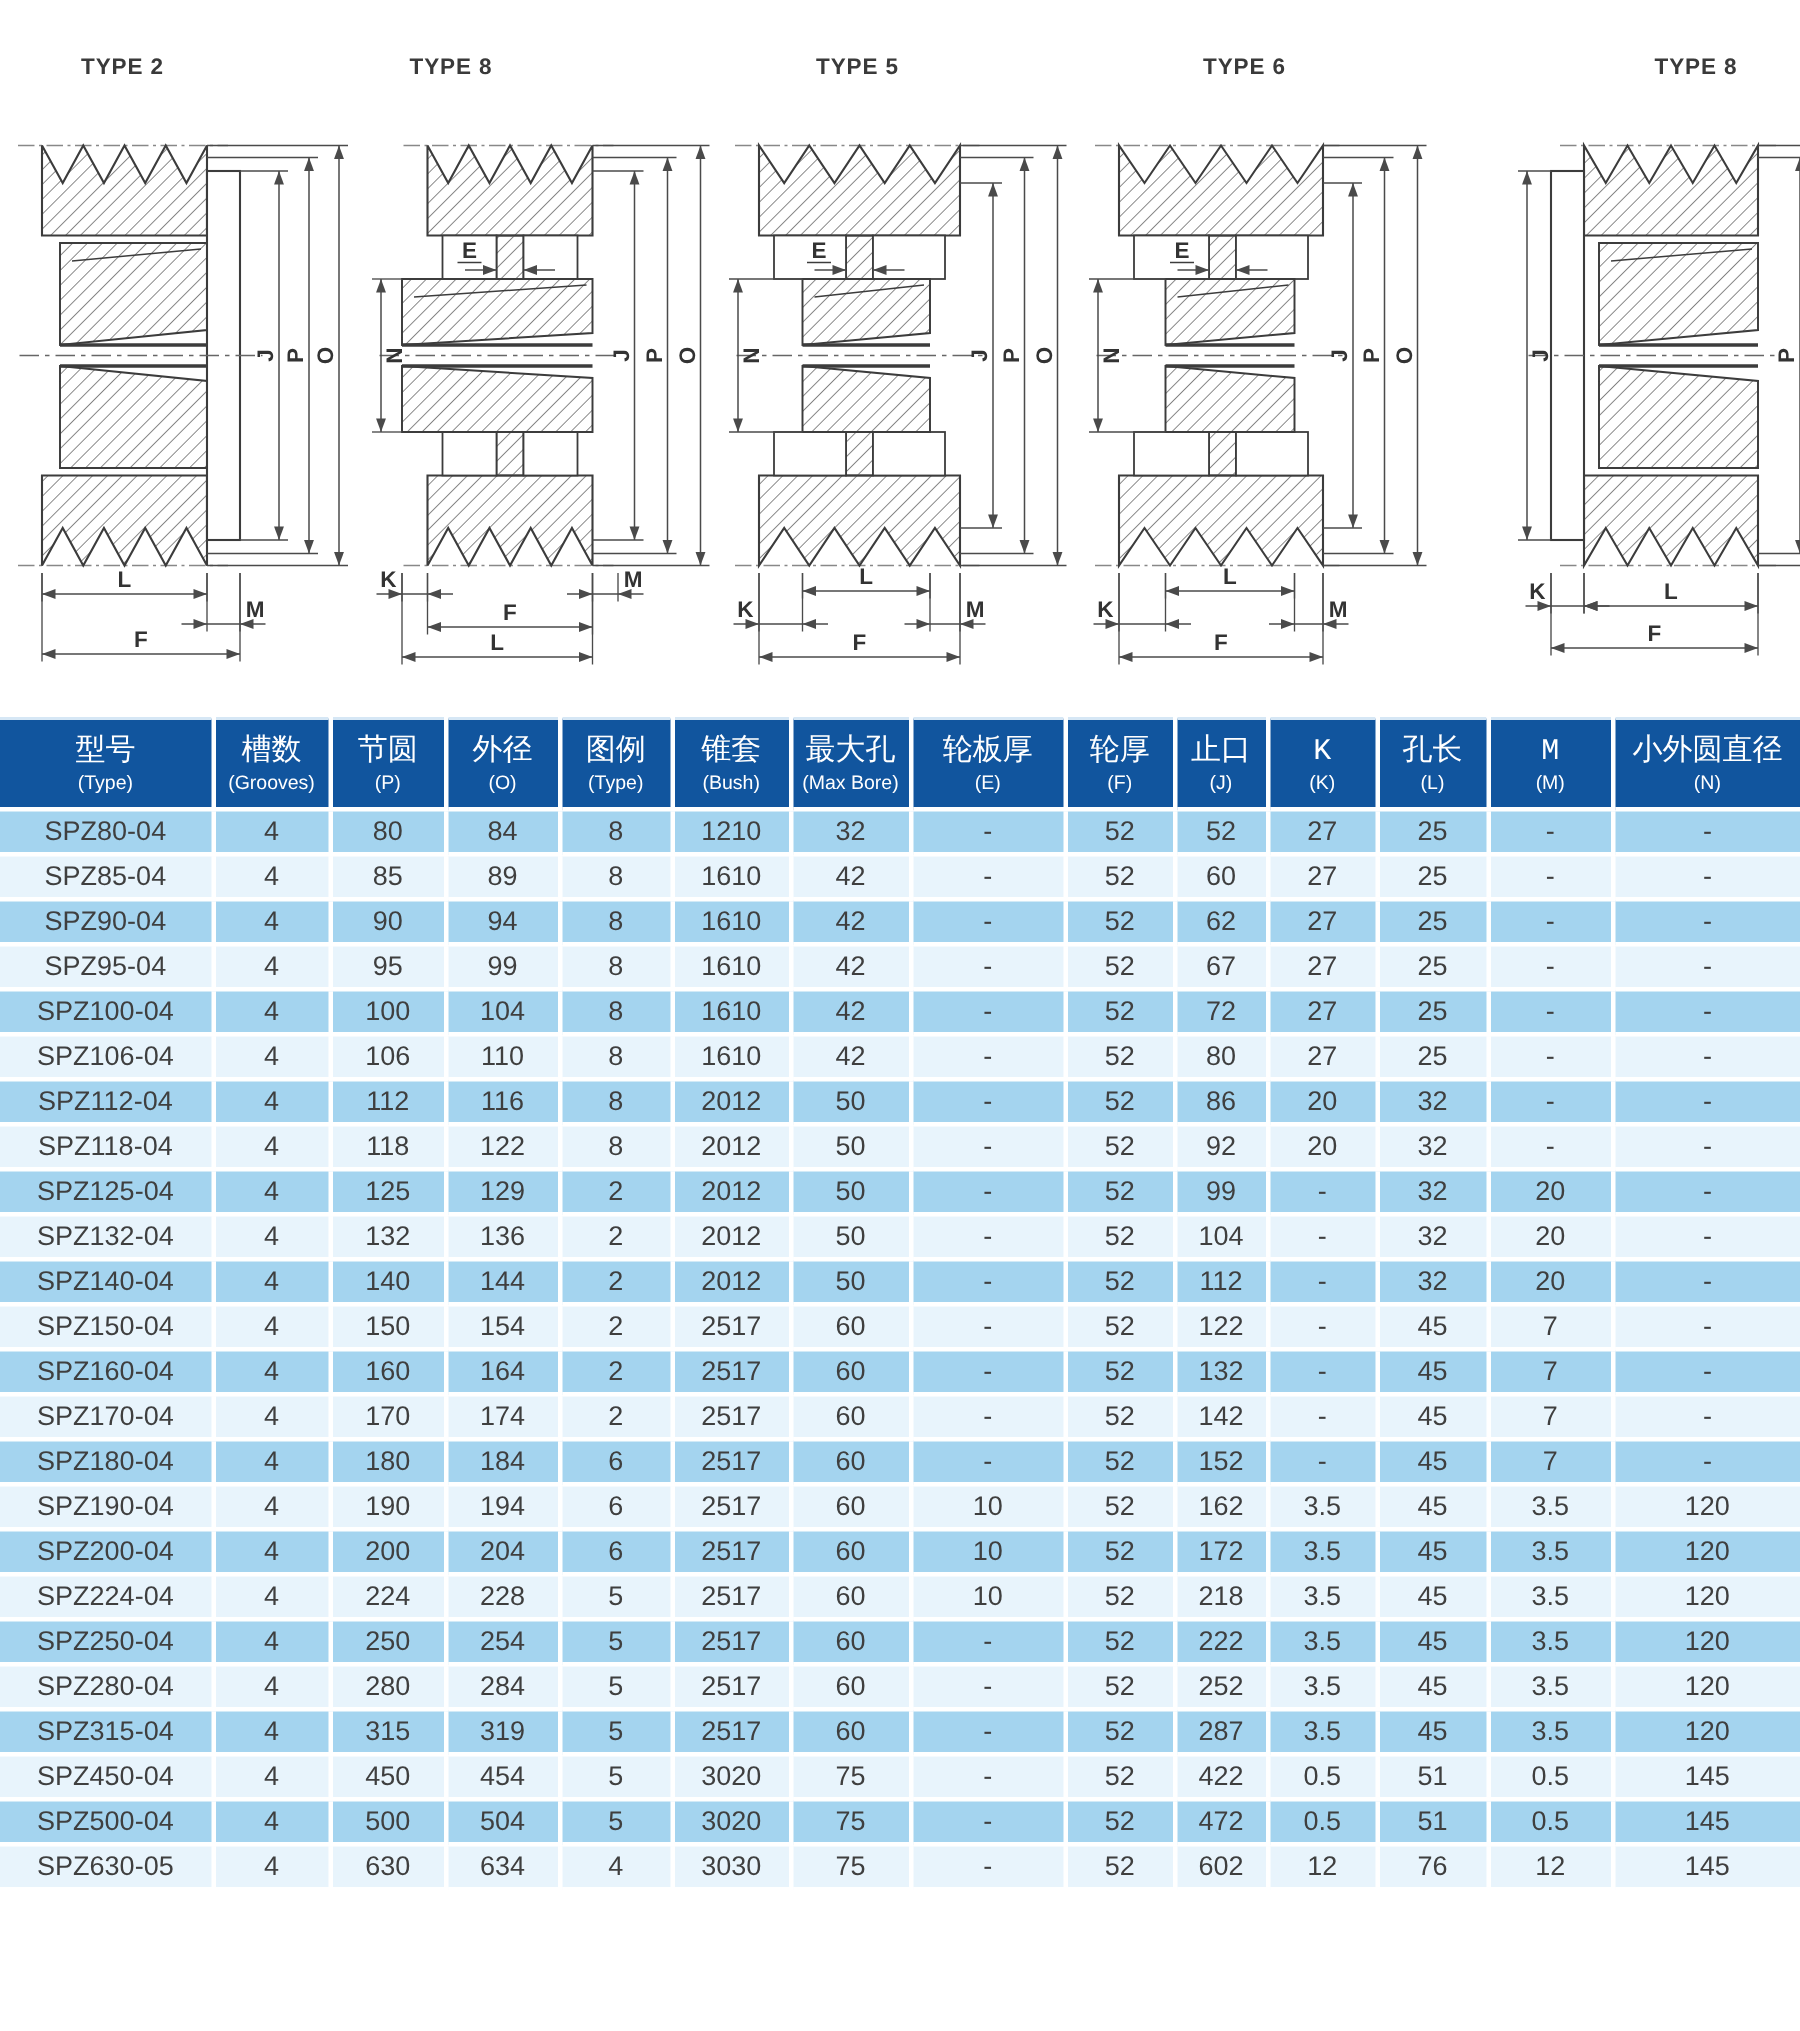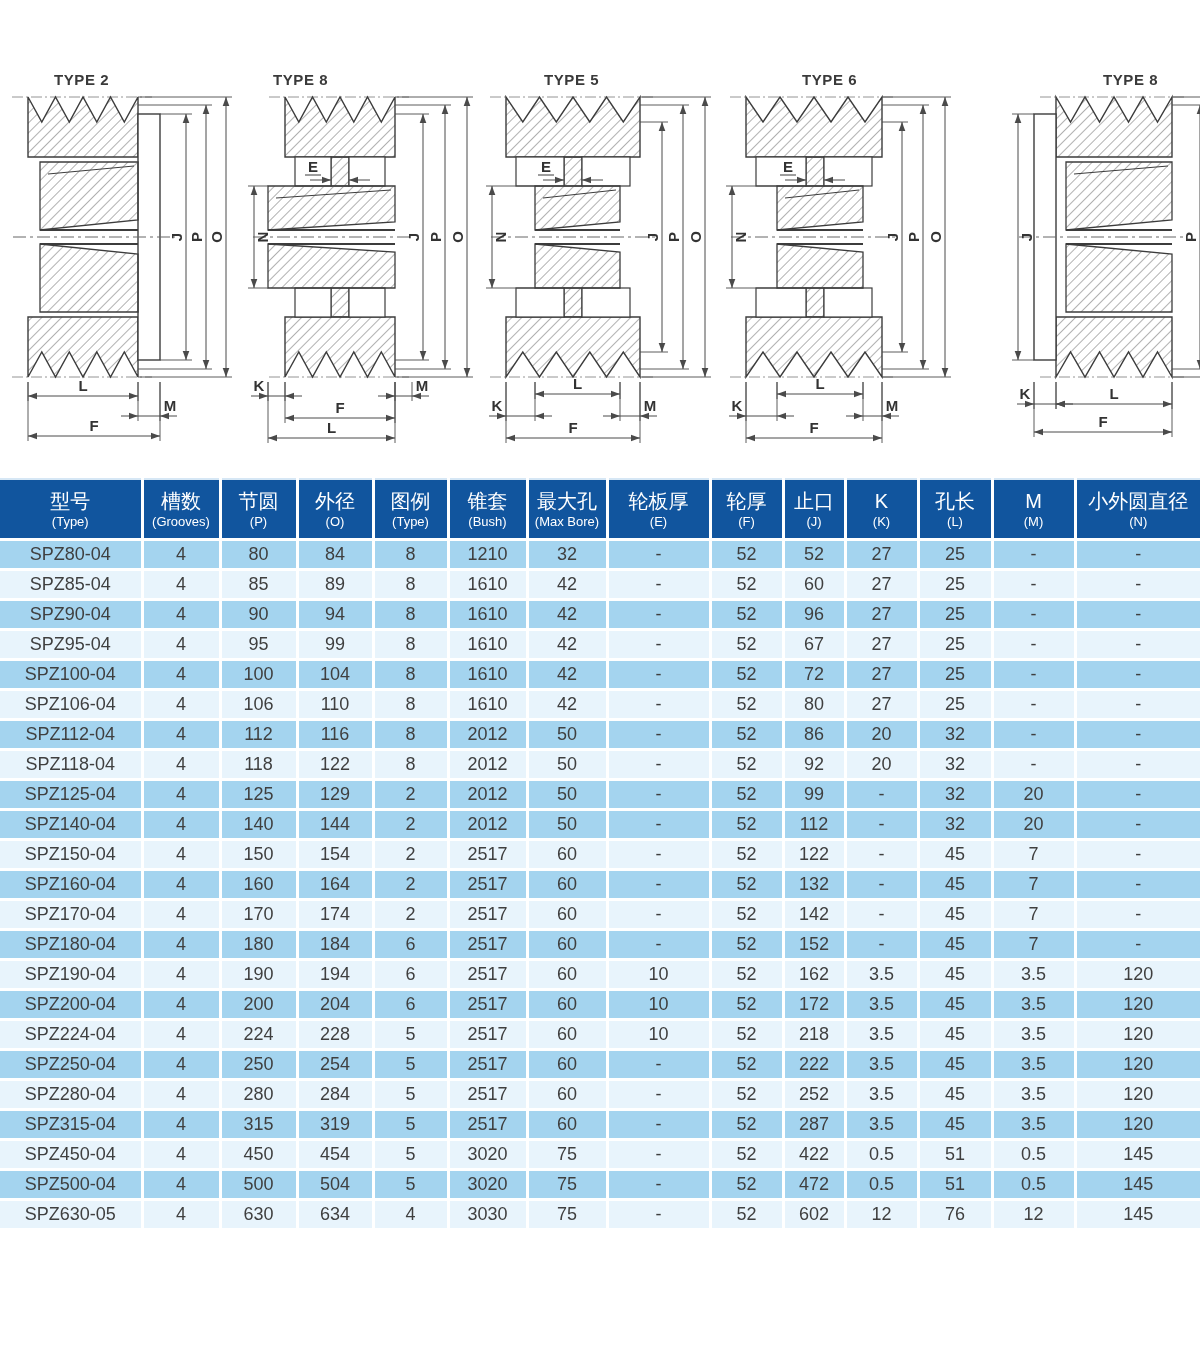--- a/index.html
+++ b/index.html
@@ -1,30 +1,30 @@
 <!DOCTYPE html>
 <html style="--hdr: #11559e; --rowd: #a4d4ef; --rowl: #e8f4fc;"><head>
 <meta charset="utf-8">
 <style>
   html,body{margin:0;padding:0;width:1200px;height:1354px;background:#fff;overflow:hidden;
     font-family:"Liberation Sans","DejaVu Sans",sans-serif;}
   .drawings{position:relative;width:1200px;height:478px;background:#fff;}
   .drawing{position:absolute;top:0;width:240px;height:478px;}
   .d0{left:0}.d1{left:240px}.d2{left:480px}.d3{left:720px}.d4{left:1004px}
   .d-title{position:absolute;top:36px;font-size:15px;font-weight:bold;color:#3a3a3a;
-    letter-spacing:.6px;white-space:nowrap;margin-top:35px;}
+    letter-spacing:.6px;white-space:nowrap;}
   .d0 .d-title{left:54px}.d1 .d-title{left:33px}.d2 .d-title{left:64px}
   .d3 .d-title{left:82px}.d4 .d-title{left:99px}
   .d-svg{position:absolute;top:22px;left:0;width:240px;height:430px;}
   .dl{font-size:15px;font-weight:bold;fill:#333;font-family:"Liberation Sans",sans-serif;}
   table.spec{width:1200px;border-collapse:collapse;table-layout:fixed;border-top:2px solid #d6e7f5;}
   table.spec th{background:var(--hdr,#11559e);color:#fff;border-right:3px solid #fff;
     border-bottom:3px solid #fff;height:58px;vertical-align:middle;padding:0;font-weight:normal;}
   table.spec th:last-child{border-right:none;}
-  th .zh{font-size:20px;line-height:25px;}
+  th .zh{font-size:20px;line-height:25px;font-family:Liberation Mono, monospace;}
   th .en{font-size:13px;line-height:16px;}
   table.spec td{height:27px;text-align:center;font-size:18px;color:#3f3f3f;
     border-right:3px solid #fff;border-bottom:3px solid #fff;padding:0;}
   table.spec td:last-child{border-right:none;}
   tr.odd td{background:var(--rowd,#a4d4ef);}
   tr.even td{background:var(--rowl,#e8f4fc);}
 </style>
 </head>
 <body>
 
@@ -498,21 +498,21 @@
       <tr class="odd">
         <td>SPZ90-04</td>
         <td>4</td>
         <td>90</td>
         <td>94</td>
         <td>8</td>
         <td>1610</td>
         <td>42</td>
         <td>-</td>
         <td>52</td>
-        <td>96</td>
+        <td>62</td>
         <td>27</td>
         <td>25</td>
         <td>-</td>
         <td>-</td>
       </tr>
       <tr class="even">
         <td>SPZ95-04</td>
         <td>4</td>
         <td>95</td>
         <td>99</td>
@@ -600,20 +600,36 @@
         <td>2012</td>
         <td>50</td>
         <td>-</td>
         <td>52</td>
         <td>99</td>
         <td>-</td>
         <td>32</td>
         <td>20</td>
         <td>-</td>
       </tr>
+      <tr class="even">
+        <td>SPZ132-04</td>
+        <td>4</td>
+        <td>132</td>
+        <td>136</td>
+        <td>2</td>
+        <td>2012</td>
+        <td>50</td>
+        <td>-</td>
+        <td>52</td>
+        <td>104</td>
+        <td>-</td>
+        <td>32</td>
+        <td>20</td>
+        <td>-</td>
+      </tr>
       <tr class="odd">
         <td>SPZ140-04</td>
         <td>4</td>
         <td>140</td>
         <td>144</td>
         <td>2</td>
         <td>2012</td>
         <td>50</td>
         <td>-</td>
         <td>52</td>

